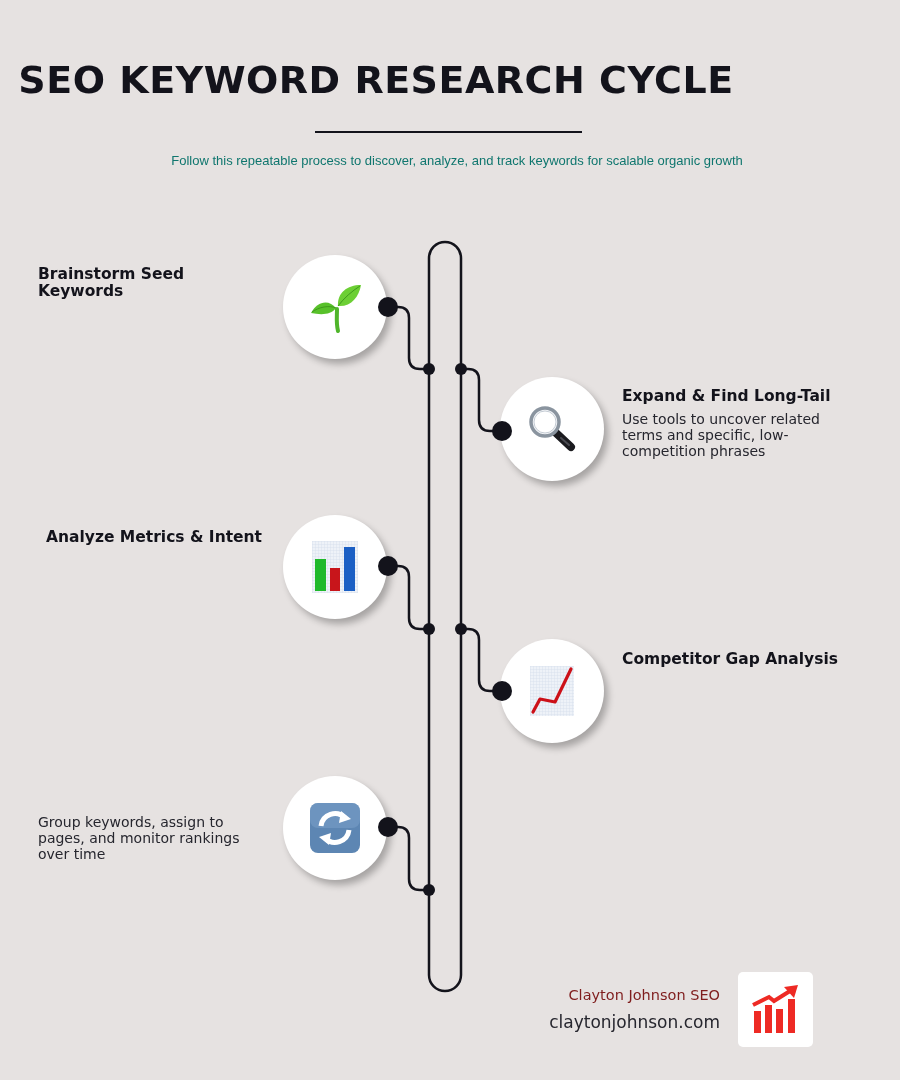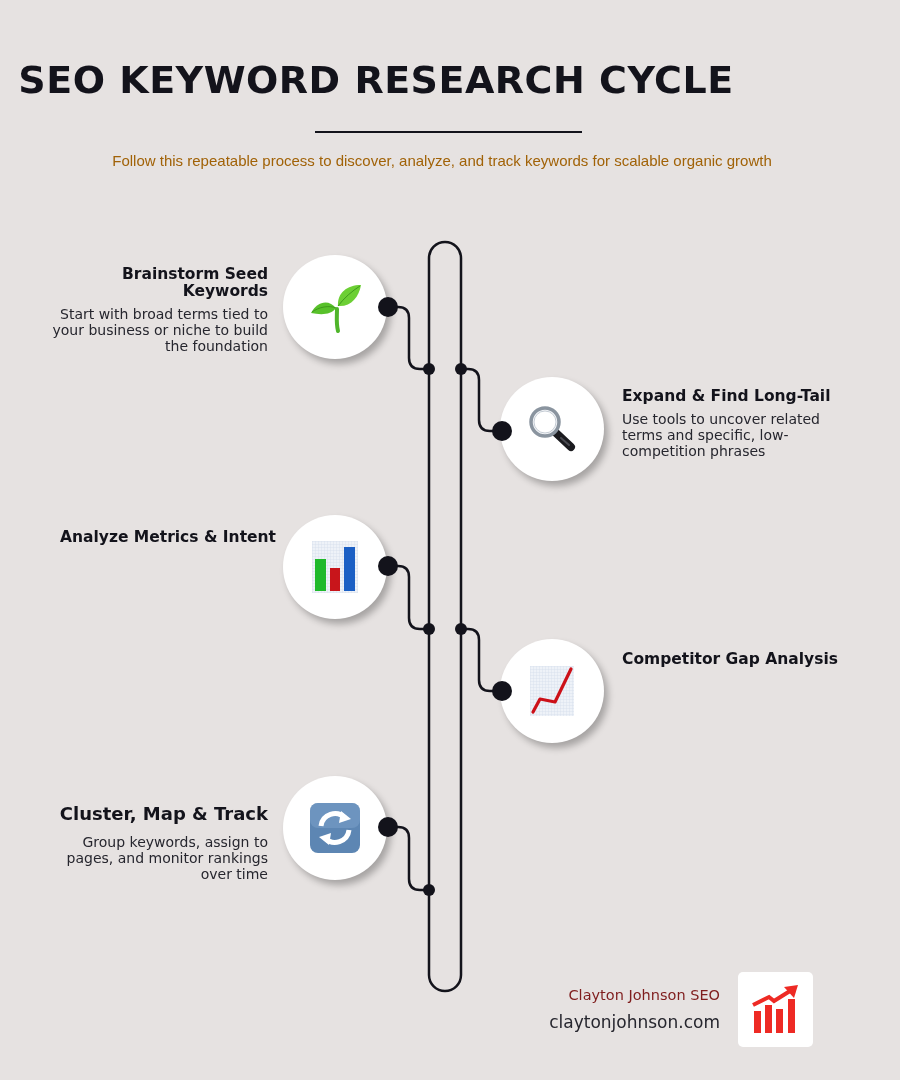--- a/index.html
+++ b/index.html
@@ -20,38 +20,38 @@
       font-weight: 700;
       font-size: 38px;
       letter-spacing: 0.5px;
       color: #13131b;
     }
     .title-rule {
       position: absolute; left: 315px; top: 131px;
       width: 267px; height: 2px; background: #13131b;
     }
     .subtitle {
-      position: absolute; left: 82px; top: 148px; width: 720px;
+      position: absolute; left: 97px; top: 148px; width: 720px;
       text-align: center;
       font-family: "Liberation Sans", sans-serif;
-      font-size: 15px; line-height: 25px;
-      color: #a16207;
+      font-size: 13px; line-height: 25px;
+      color: #0f766e;
     }
     svg.connectors { position: absolute; left: 0; top: 0; }
     .node {
       position: absolute;
       width: 104px; height: 104px;
       border-radius: 50%;
       background: #ffffff;
       box-shadow: 4px 5px 7px rgba(0,0,0,0.28);
       display: flex; align-items: center; justify-content: center;
     }
     .node svg { display: block; }
     .step-text { position: absolute; width: 230px; }
-    .step-text.left { text-align: right; }
+    .step-text.left { text-align: left; }
     .step-text.right { text-align: left; }
     .step-title {
       font-family: "DejaVu Sans", sans-serif;
       font-weight: 700;
       font-size: 15.5px;
       line-height: 17px;
       color: #13131b;
     }
     .step-title.big { font-size: 18px; line-height: 20px; }
     .step-desc {
@@ -104,21 +104,20 @@
     <circle cx="429" cy="369" r="6"></circle>
     <circle cx="461" cy="369" r="6"></circle>
     <circle cx="429" cy="629" r="6"></circle>
     <circle cx="461" cy="629" r="6"></circle>
     <circle cx="429" cy="890" r="6"></circle>
   </g>
 </svg>
 
 <div class="step-text left" style="left:38px; top:266px;">
   <div class="step-title">Brainstorm Seed Keywords</div>
-  <div class="step-desc">Start with broad terms tied to your business or niche to build the foundation</div>
 </div>
 <div class="node" style="left:283px; top:255px;">
   <svg width="56" height="56" viewBox="0 0 56 56">
     <path d="M30,30 C30,38 29,44 31,52" stroke="#4fb52a" stroke-width="4" fill="none" stroke-linecap="round"></path>
     <path d="M29,29 C22,20 10,22 4,34 C14,36 24,36 29,29 Z" fill="#58c12a"></path>
     <path d="M29,29 C22,26 12,28 5,33" stroke="#3f9a1c" stroke-width="1" fill="none"></path>
     <path d="M31,27 C30,14 40,6 54,6 C52,18 44,28 31,27 Z" fill="#6ccf34"></path>
     <path d="M31,27 C37,19 45,12 53,7" stroke="#3f9a1c" stroke-width="1" fill="none"></path>
   </svg>
 </div>
@@ -176,21 +175,20 @@
   </svg>
 </div>
 <svg style="position:absolute; left:492px; top:681px;" width="20" height="20">
   <circle cx="10" cy="10" r="10" fill="#13131b"></circle>
 </svg>
 <div class="step-text right" style="left:622px; top:651px; width:225px;">
   <div class="step-title">Competitor Gap Analysis</div>
 </div>
 
 <div class="step-text left" style="left:38px; top:804px;">
-  <div class="step-title big">Cluster, Map &amp; Track</div>
   <div class="step-desc" style="margin-top:10px;">Group keywords, assign to pages, and monitor rankings over time</div>
 </div>
 <div class="node" style="left:283px; top:776px;">
   <svg width="52" height="52" viewBox="0 0 52 52">
     <rect x="1" y="1" width="50" height="50" rx="8" fill="#5d86b3"></rect>
     <rect x="1" y="1" width="50" height="25" rx="8" fill="#7aa0c9" opacity="0.55"></rect>
     <path d="M12,24 A14,14 0 0 1 36,16" stroke="#ffffff" stroke-width="5" fill="none"></path>
     <path d="M32,9 L42,17 L30,21 Z" fill="#ffffff"></path>
     <path d="M40,28 A14,14 0 0 1 16,36" stroke="#ffffff" stroke-width="5" fill="none"></path>
     <path d="M20,43 L10,35 L22,31 Z" fill="#ffffff"></path>

